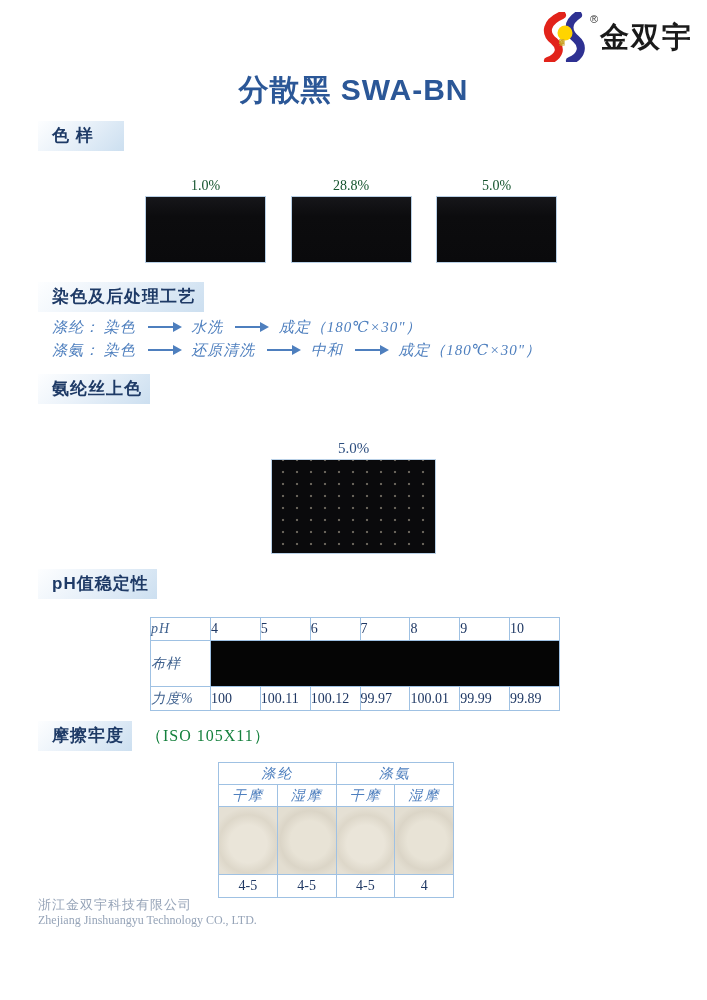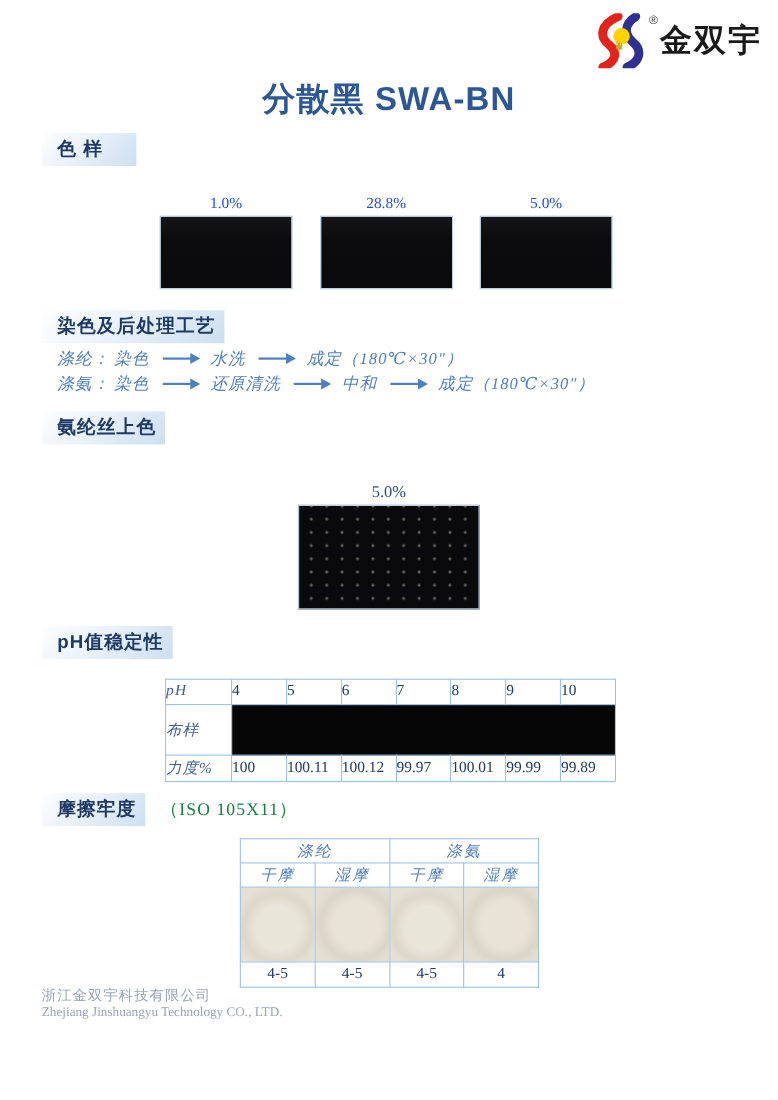--- a/index.html
+++ b/index.html
@@ -21,21 +21,21 @@
   
   .sec { position:absolute; left:38px; display:flex; align-items:center; gap:14px; }
   .sec-bar { display:inline-block; padding:3px 8px 4px 14px; min-width:86px;
              background:linear-gradient(135deg,#fdfeff 0%,#e9f1f9 45%,#ccdff0 100%);
              font-family:"Liberation Sans",sans-serif; font-weight:bold; font-size:17px; color:#1e3a66; letter-spacing:1px; }
   .sec-note { font-size:16px; color:#15803d; letter-spacing:1px; }
 
   
   .swatch-row { position:absolute; top:178px; left:145px; width:412px; display:flex; justify-content:space-between; }
   .swatch-col { width:121px; text-align:center; }
-  .swatch-label { font-size:14px; color:#1d4ed8; margin-bottom:2px; }
+  .swatch-label { font-size:14px; color:#14532d; margin-bottom:2px; }
   .swatch { width:121px; height:67px; background:linear-gradient(180deg,#16161a 0%,#0c0c0e 30%,#0a0a0c 100%); border:1px solid #b9d0e6; }
 
   
   .flow { position:absolute; top:317px; left:40px; color:#4e7fbe; font-size:15px; font-style:italic; }
   .flow-line { margin-bottom:3px; white-space:nowrap; line-height:20px; }
   .flow-label { letter-spacing:1px;margin-left:12px; }
   .flow-step { letter-spacing:1px; }
   .arrow { display:inline-block; position:relative; width:32px; height:2px; background:#4e7fbe; vertical-align:middle; margin:0 8px 3px 8px; }
   .arrow::after { content:""; position:absolute; right:-2px; top:-4px; width:0; height:0;
                   border-left:9px solid #4e7fbe; border-top:5px solid transparent; border-bottom:5px solid transparent; }
@@ -52,21 +52,21 @@
   table { border-collapse:collapse; }
   .ph-table { position:absolute; top:617px; left:150px; width:410px; table-layout:fixed; }
   .ph-table td { border:1px solid #9fc1e3; text-align:left; font-size:14px; color:#1f3864; }
   .ph-table .lab { color:#40628f; font-style:italic; letter-spacing:1px; }
   .ph-table tr:nth-child(1) td { height:23px; }
   .ph-table .black-cell { background:#050505; height:46px; padding:0; }
   .ph-table tr:nth-child(3) td { height:24px; }
   .col-first { width:60px; }
 
   
-  .rub-table { position:absolute; top:762px; left:218px; width:272px; table-layout:fixed; }
+  .rub-table { position:absolute; top:762px; left:218px; width:236px; table-layout:fixed; }
   .rub-table td { border:1px solid #9fc1e3; text-align:center; font-size:14px; }
   .rub-table .grp, .rub-table .sub { color:#4e7fbe; font-style:italic; letter-spacing:2px; height:22px; }
   .rub-table .fab { height:67px; padding:0; border-top:none; border-bottom:1px solid #9fc1e3; }
   .fab-inner { width:100%; height:67px; }
   .fab-a { background:radial-gradient(circle at 50% 55%, #eae5d9 0 40%, #ddd7c9 62%, #e5e0d4 78%); }
   .fab-b { background:radial-gradient(circle at 55% 50%, #e8e3d6 0 42%, #dbd5c7 64%, #e3ded1 80%); }
   .rub-table .val { color:#1f3864; height:23px; }
 
   
   .footer { position:absolute; top:897px; left:38px; color:#96a4b8; line-height:1.25; }

